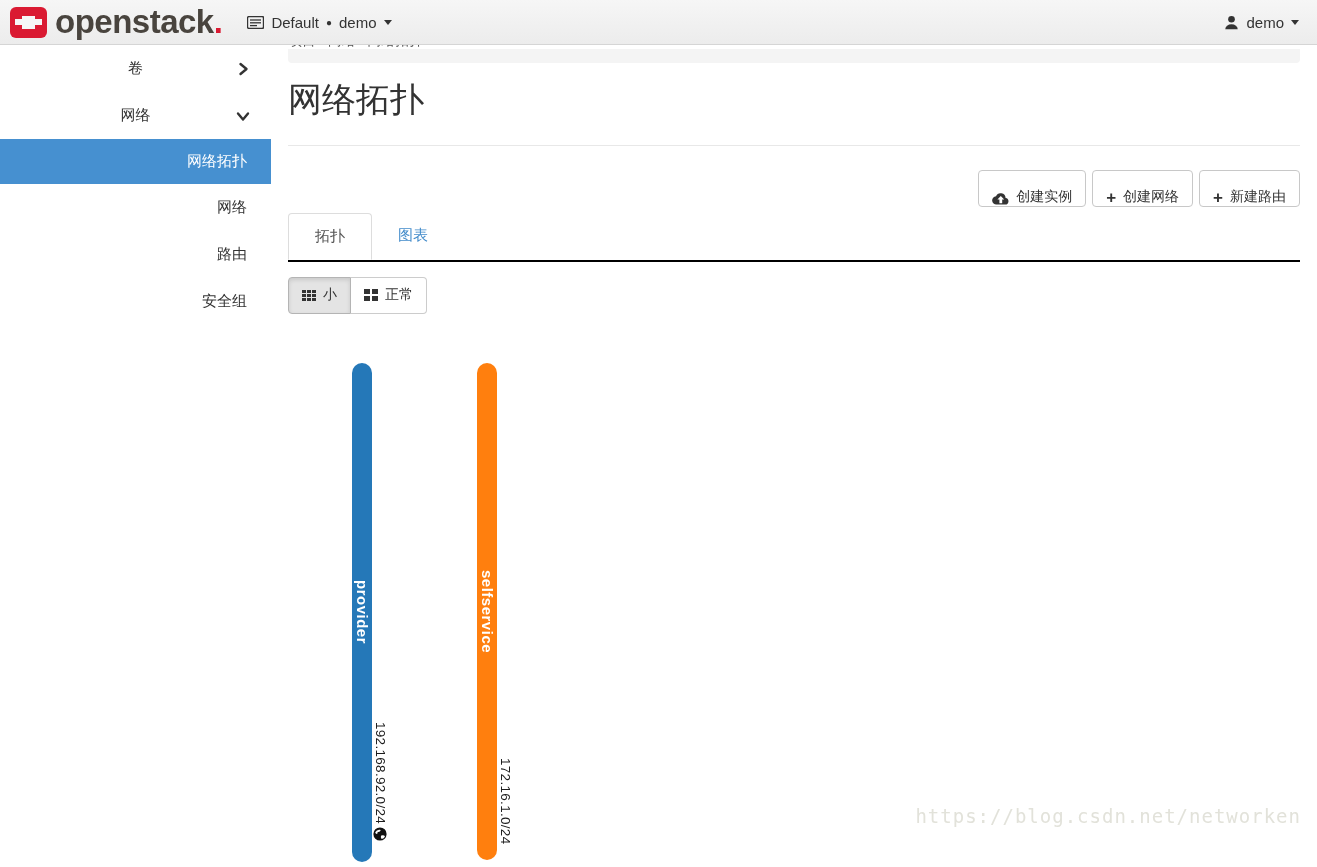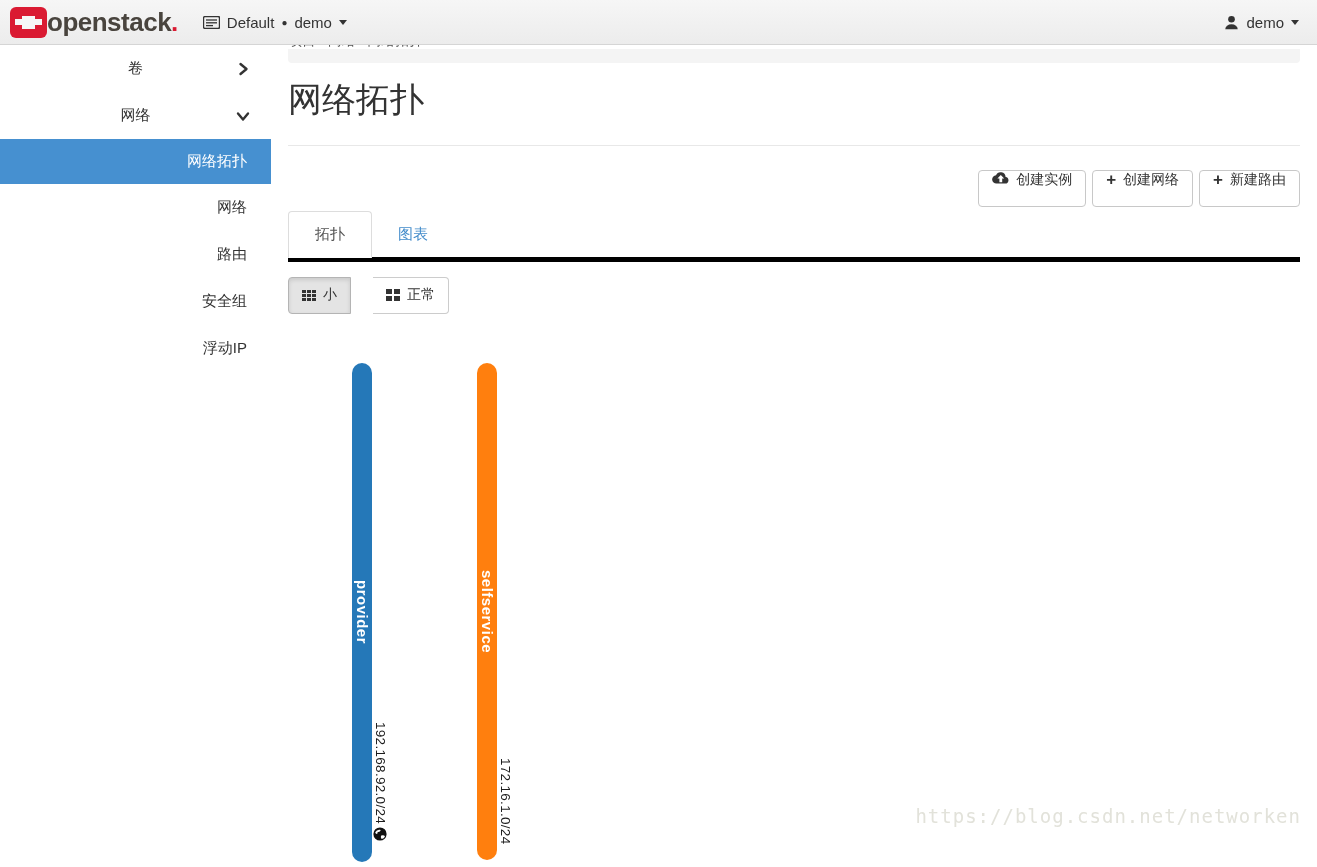--- a/index.html
+++ b/index.html
@@ -8,21 +8,21 @@
 
   
   .navbar { position:absolute; top:0; left:0; width:1317px; height:45px;
     background:linear-gradient(#f6f6f6,#ececec); border-bottom:1px solid #d5d5d5;
     display:flex; align-items:center; z-index:30; }
   .brand { display:flex; align-items:center; margin-left:10px; cursor:pointer; }
   .logo-mark { position:relative; width:37px; height:31px; background:#da1a32; border-radius:6px; }
   .logo-hole { position:absolute; left:12px; top:9px; width:13px; height:13px; background:#f6f6f6; }
   .logo-slit-l { position:absolute; left:5px; top:12.5px; width:7px; height:6px; background:#f6f6f6; }
   .logo-slit-r { position:absolute; right:5px; top:12.5px; width:7px; height:6px; background:#f6f6f6; }
-  .brand-text { font-size:26px; font-weight:700; color:#49443e; letter-spacing:-0.5px; }
+  .brand-text { font-size:33px; font-weight:700; color:#49443e; letter-spacing:-0.5px; margin-left:8px; }
   .brand-text .dot { color:#da1a32; }
   .ctx-switcher { display:flex; align-items:center; gap:7px; margin-left:25px; font-size:15px; cursor:pointer; }
   .ctx-bullet { font-size:10px; }
   .caret { width:0; height:0; border-left:4.5px solid transparent; border-right:4.5px solid transparent;
     border-top:5px solid #333; display:inline-block; }
   .user-menu { margin-left:auto; margin-right:18px; display:flex; align-items:center; gap:7px;
     font-size:15px; cursor:pointer; }
 
   
   .sidebar { position:absolute; top:45px; left:0; width:271px; bottom:0; background:#fff; z-index:10; }
@@ -39,36 +39,36 @@
   .content { position:absolute; top:45px; left:271px; right:0; bottom:0; padding:0 17px; background:#fff; }
 
   .crumb-clip { height:4px; overflow:hidden; }
   .crumb-clip span { display:block; margin-top:-13px; font-size:14px; color:#555; }
   .header-bar { height:14px; background:#f4f4f4; border-radius:0 0 4px 4px; }
 
   .page-title { margin-top:16px; font-size:34px; font-weight:400; color:#333; line-height:1.2; }
   .title-rule { border:none; border-top:1px solid #e8e8e8; margin-top:25px; }
 
   .actions { display:flex; justify-content:flex-end; gap:6px; margin-top:24px; }
-  .btn { display:inline-flex; align-items:flex-start; gap:7px; height:37px; padding:0 13px;
+  .btn { display:inline-flex; align-items:flex-end; gap:7px; height:37px; padding:0 13px;
     background:#fff; border:1px solid #c8c8c8; border-radius:4px; font-size:14px; color:#333;
     cursor:pointer; }
   .btn .plus { font-size:17px; font-weight:700; line-height:1; }
 
-  .tabs { display:flex; align-items:flex-end; border-bottom:5px solid #000000; margin-top:6px; height:49px; }
+  .tabs { display:flex; align-items:flex-start; border-bottom:2px solid #000000; margin-top:6px; height:49px; }
   .tab { font-size:15px; padding:13px 26px; cursor:pointer; }
   .tab.active { background:#fff; border:1px solid #ddd; border-bottom:1px solid #fff;
     border-radius:4px 4px 0 0; margin-bottom:-1px; color:#555; }
   .tab.link { color:#428bca; }
 
   .size-toggle { display:inline-flex; margin-top:15px; }
   .tbtn { display:inline-flex; align-items:center; gap:7px; height:37px; padding:0 13px;
     background:#fff; border:1px solid #ccc; font-size:14px; color:#333; cursor:pointer; }
   .tbtn:first-child { border-radius:4px 0 0 4px; }
-  .tbtn:last-child { border-radius:0 4px 4px 0; border-left:none;margin-left:22px; }
+  .tbtn:last-child { border-radius:0 4px 4px 0; border-left:none; }
   .tbtn.active { background:#e4e4e4; border-color:#b4b4b4; box-shadow:inset 0 2px 4px rgba(0,0,0,.12); }
   .grid9 { display:grid; grid-template-columns:repeat(3,4px); grid-auto-rows:3px; gap:1px; }
   .grid9 i { background:#333; }
   .grid4 { display:grid; grid-template-columns:repeat(2,6px); grid-auto-rows:5px; gap:2px; }
   .grid4 i { background:#333; }
 
   
   .net-bar { position:absolute; width:20px; border-radius:10px; display:flex;
     align-items:center; justify-content:center; cursor:pointer; }
   .net-name { writing-mode:vertical-rl; font-size:15px; font-weight:700; color:#fff;
@@ -136,23 +136,20 @@
   </div>
   <div class="side-item align-right">
     <span>网络</span>
   </div>
   <div class="side-item align-right">
     <span>路由</span>
   </div>
   <div class="side-item align-right">
     <span>安全组</span>
   </div>
-  <div class="side-item align-right">
-    <span>浮动IP</span>
-  </div>
 </div>
 
 <div class="content">
 
   <div class="crumb-clip">
     <span>项目 / 网络 / 网络拓扑</span>
   </div>
   <div class="header-bar"></div>
 
   <h1 class="page-title">网络拓扑</h1>

